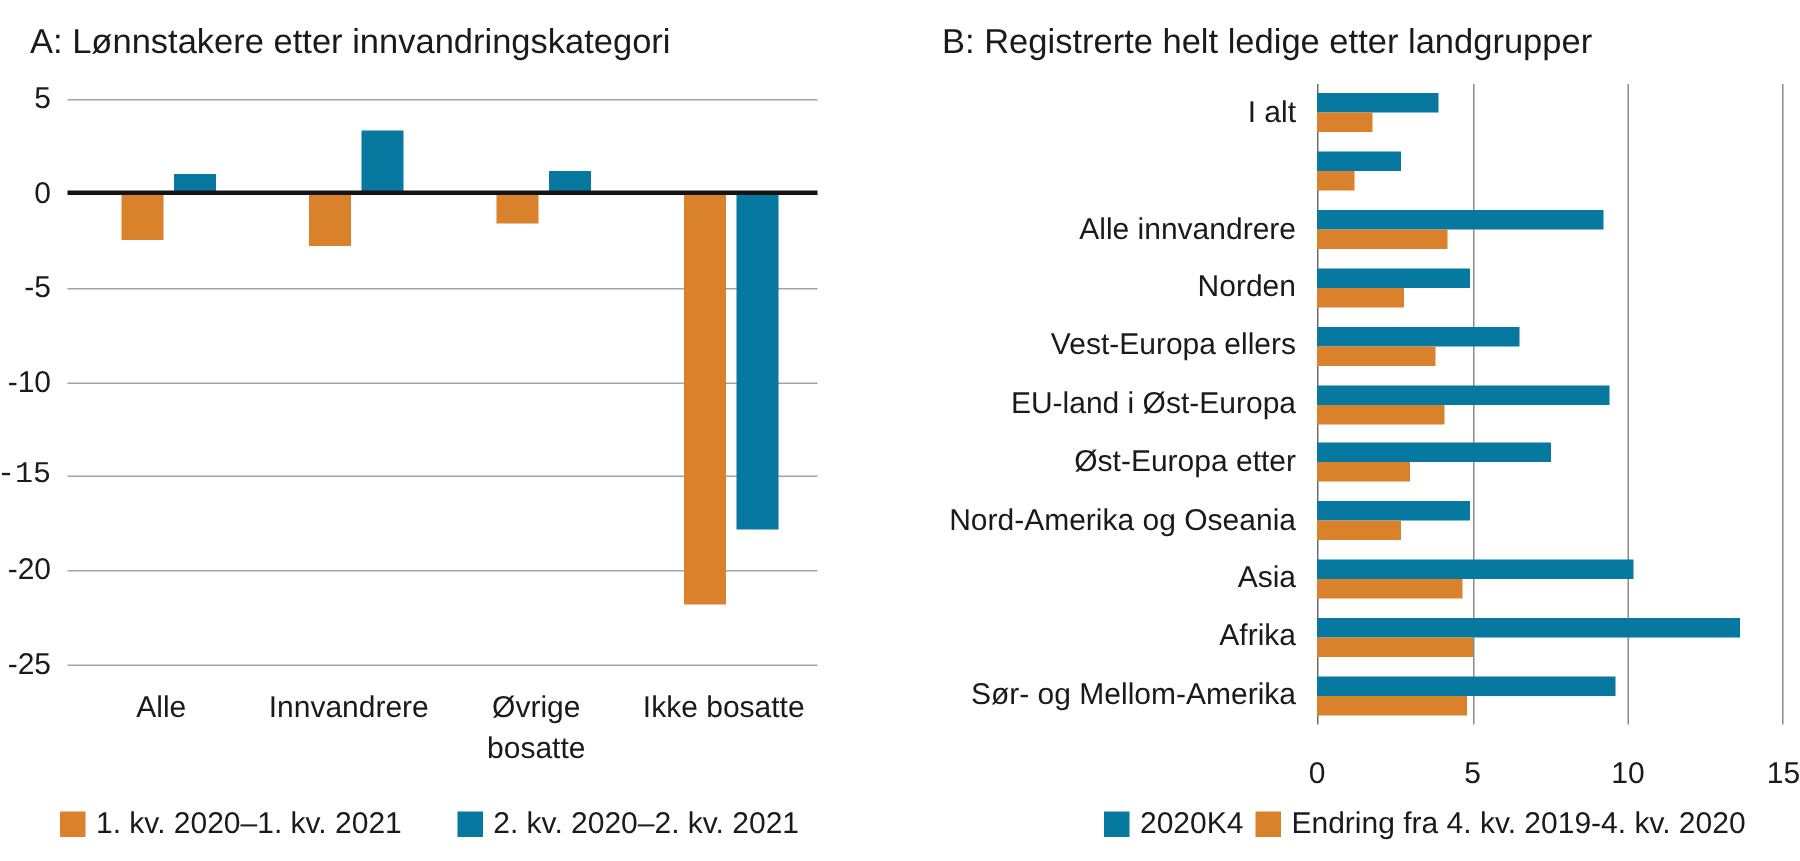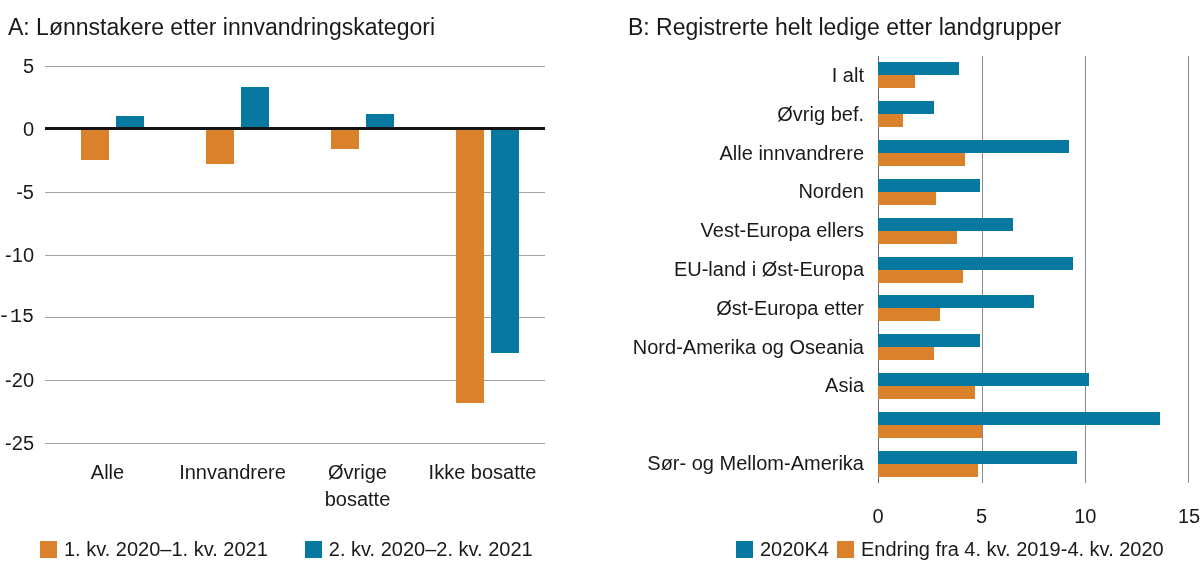--- a/index.html
+++ b/index.html
@@ -1,20 +1,20 @@
 <!DOCTYPE html>
 <html><head>
 <meta charset="utf-8">
 <title>Figur</title>
 <style>
   html,body{margin:0;padding:0;background:#fff;}
   body{font-family:"Liberation Sans","DejaVu Sans",sans-serif;color:#1a1a1a;}
   .canvas{position:relative;width:1200px;height:574px;background:#fff;overflow:hidden;}
   .title{position:absolute;margin:0;font-size:23px;font-weight:400;color:#1a1a1a;white-space:nowrap;}
-  #titleA{left:8px;top:14px;}
+  #titleA{left:20px;top:14px;}
   #titleB{left:628px;top:14px;}
   .plot{position:absolute;}
   #plotA{left:45px;top:66px;width:500px;height:377px;}
   #plotB{left:878px;top:56px;width:311px;height:427px;}
   #yAxisA{position:absolute;left:0;top:66px;width:34px;height:377px;}
   #catsA{position:absolute;left:45px;top:459px;width:500px;height:62px;}
   #catsB{position:absolute;left:598px;top:56px;width:266px;height:427px;}
   #xTicksB{position:absolute;left:878px;top:503px;width:311px;height:26px;}
   .hgrid{position:absolute;left:0;width:100%;height:1px;background:#a3a3a3;z-index:1;}
   .hgrid.zero{height:3px;background:#141414;z-index:3;}
@@ -79,28 +79,28 @@
           <div class="swatch" style="background: rgb(7, 121, 161);"></div>
           <div class="ltext">2. kv. 2020–2. kv. 2021</div>
         </div>
       </div>
   </section>
 
   <section>
     <h2 class="title" id="titleB">B: Registrerte helt ledige etter landgrupper</h2>
     <div id="catsB">
         <div class="catB" style="top: 0px; height: 38.8182px;">I alt</div>
-        <div class="catB" style="top: 38.8182px; height: 38.8182px;">Øvrig bef.</div>
         <div class="catB" style="top: 77.6364px; height: 38.8182px;">Alle innvandrere</div>
         <div class="catB" style="top: 116.455px; height: 38.8182px;">Norden</div>
         <div class="catB" style="top: 155.273px; height: 38.8182px;">Vest-Europa ellers</div>
         <div class="catB" style="top: 194.091px; height: 38.8182px;">EU-land i Øst-Europa</div>
         <div class="catB" style="top: 232.909px; height: 38.8182px;">Øst-Europa etter</div>
         <div class="catB" style="top: 310.545px; height: 38.8182px;">Asia</div>
         <div class="catB" style="top: 271.727px; height: 38.8182px;">Nord-Amerika og Oseania</div>
+        <div class="catB" style="top: 349.364px; height: 38.8182px;">Afrika</div>
         <div class="catB" style="top: 388.182px; height: 38.8182px;">Sør- og Mellom-Amerika</div>
       </div>
     <div class="plot" id="plotB">
         <div class="vgrid" style="left: 0px; background: rgb(107, 107, 107);"></div>
         <div class="vgrid" style="left: 103.667px;"></div>
         <div class="vgrid" style="left: 207.333px;"></div>
         <div class="vgrid" style="left: 310px;"></div>
         <div class="bar" style="left: 0px; top: 6.40909px; height: 13px; width: 80.86px; background: rgb(7, 121, 161);"></div>
         <div class="bar" style="left: 0px; top: 19.4091px; height: 13px; width: 37.32px; background: rgb(217, 130, 43);"></div>
         <div class="bar" style="left: 0px; top: 45.2273px; height: 13px; width: 55.98px; background: rgb(7, 121, 161);"></div>

